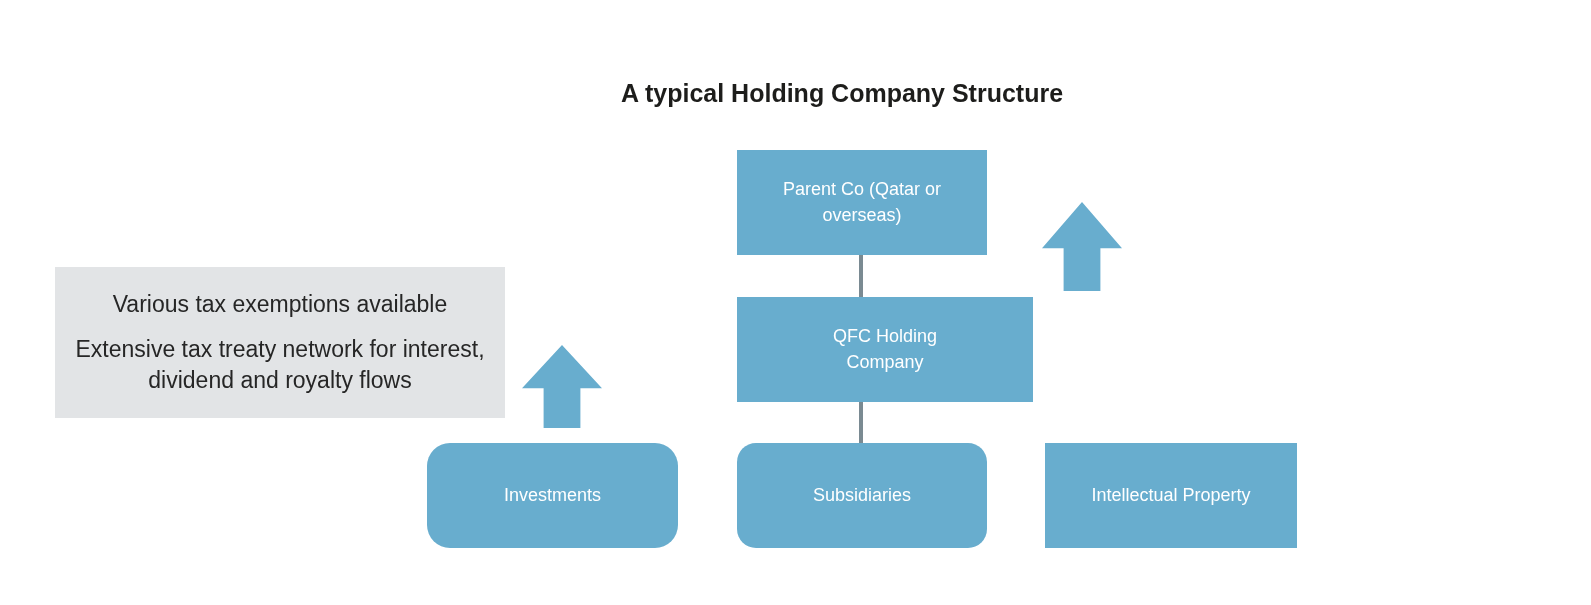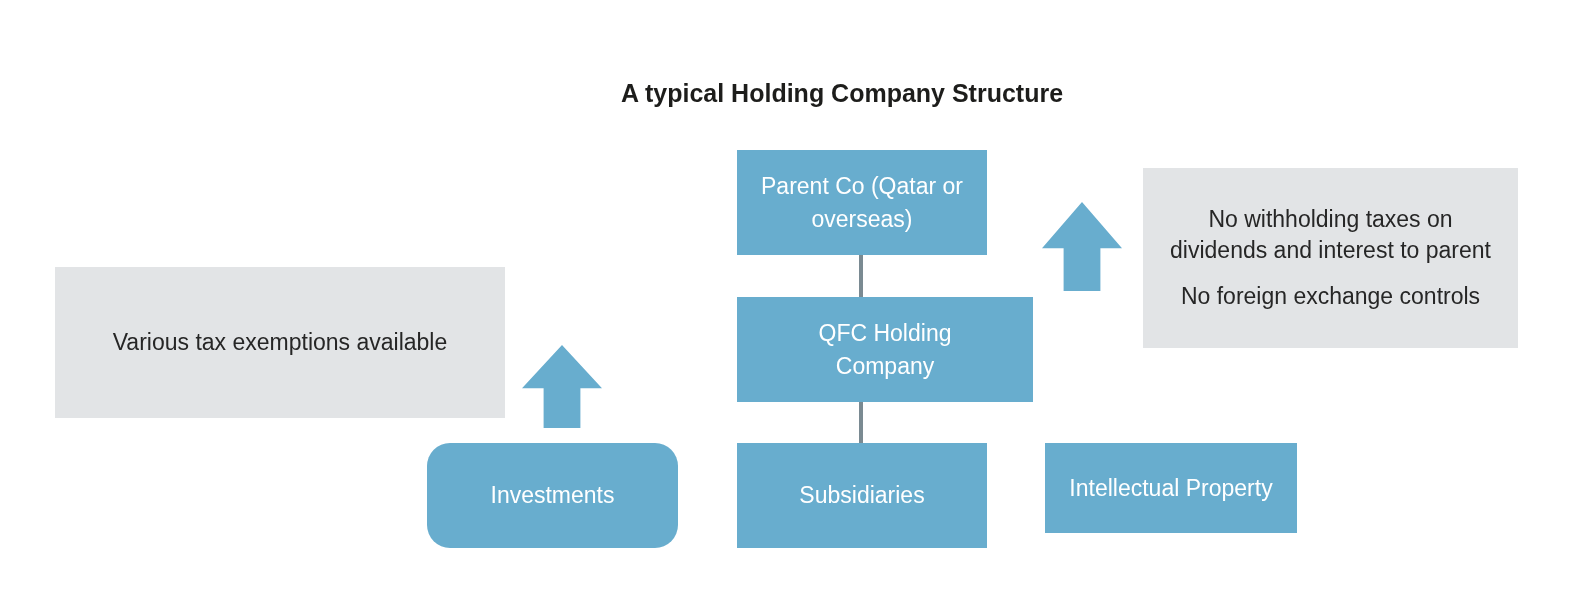--- a/index.html
+++ b/index.html
@@ -36,30 +36,30 @@
   .connector-bottom { top: 402px; height: 41px; }
 
   .node {
     position: absolute;
     background: var(--box-blue, #68adce);
     color: var(--node-text, #ffffff);
     display: flex;
     align-items: center;
     justify-content: center;
     text-align: center;
-    font-size: 23px;
+    font-size: 18px;
     line-height: 1.4;
   }
   .node-parent       { left: 737px;  top: 150px; width: 250px; height: 105px; }
   .node-parent span  { display: block; max-width: 216px; }
   .node-holding      { left: 737px;  top: 297px; width: 296px; height: 105px; }
   .node-holding span { display: block; max-width: 160px; }
-  .node-subsidiaries { left: 737px;  top: 443px; width: 250px; height: 105px; }
+  .node-subsidiaries { left: 737px;  top: 443px; width: 250px; height: 105px; border-radius: 19px; }
   .node-investments  { left: 427px;  top: 443px; width: 251px; height: 105px; border-radius: 23px; }
-  .node-ip           { left: 1045px; top: 443px; width: 252px; height: 90px; }
+  .node-ip           { left: 1045px; top: 443px; width: 252px; height: 105px; }
 
   .note {
     position: absolute;
     background: var(--note-gray, #e2e4e6);
     color: var(--note-text, #262626);
     display: flex;
     flex-direction: column;
     justify-content: center;
     text-align: center;
     font-size: 23px;
@@ -102,23 +102,20 @@
   <div class="node node-subsidiaries">
     <span>Subsidiaries</span>
   </div>
 
   <div class="node node-ip">
     <span>Intellectual Property</span>
   </div>
 
   <div class="note note-left">
     <p>Various tax exemptions available</p>
+    <p>Extensive tax treaty network for interest, dividend and royalty flows</p>
   </div>
 
-  <div class="note note-right">
-    <p>No withholding taxes on dividends and interest to parent</p>
-    <p>No foreign exchange controls</p>
-  </div>
 
   <div class="up-arrow arrow-left"></div>
   <div class="up-arrow arrow-right"></div>
 
 </div>
 
 </body></html>

